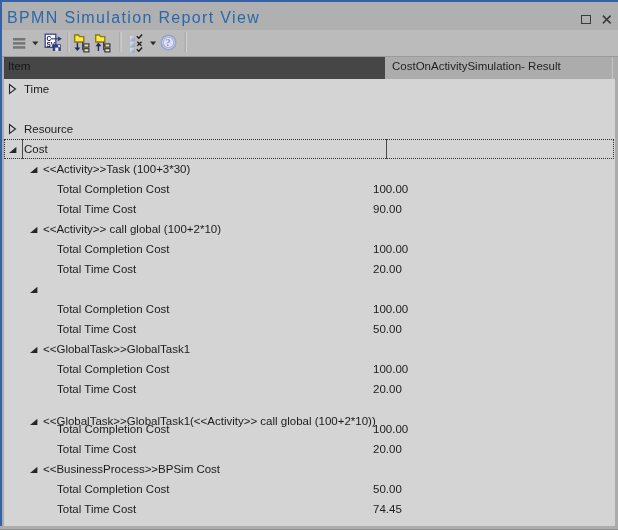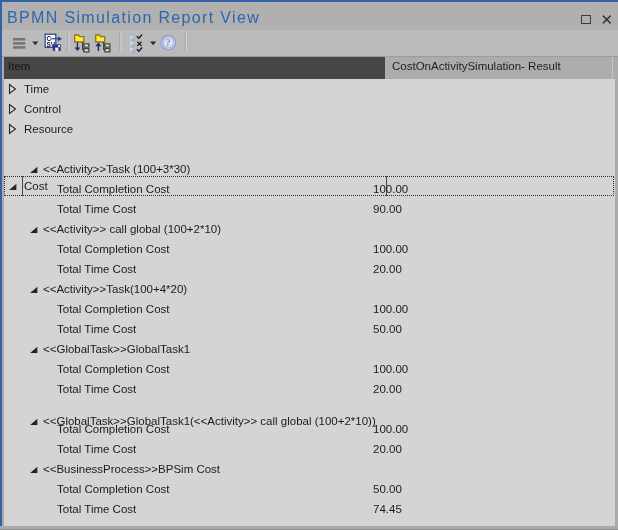--- a/index.html
+++ b/index.html
@@ -16,21 +16,21 @@
 #toolbar{position:absolute;left:2px;top:30px;width:616px;height:27px;background:#bbbbbb;border-bottom:1px solid #9b9b9b;box-sizing:border-box;}
 #hdr{position:absolute;left:4px;top:57px;width:611px;height:22px;font-size:11.5px;}
 #h1{position:absolute;left:0;top:0;width:381px;height:22px;background:#464646;color:#161616;line-height:19px;padding-left:4px;}
 #h2{position:absolute;left:381px;top:0;width:230px;height:22px;background:#acacac;color:#1f1f1f;line-height:19px;padding-left:7px;}
 #h2edge{position:absolute;left:608px;top:0;width:1px;height:22px;background:#c6c6c6;}
 #body{position:absolute;left:4px;top:79px;width:611px;height:447px;background:#d4d4d4;padding-left:40px;}
 .row{position:absolute;left:0;width:610px;height:20px;font-size:11.5px;color:#1b1b1b;}
 .row .tx{position:absolute;top:-0.5px;line-height:20px;white-space:pre;}
 .row .val{position:absolute;left:369px;top:-0.5px;line-height:20px;}
 .row .mk{position:absolute;top:0;}
-.row.focus{outline:1px dotted #303030;outline-offset:-1px;margin-top:37px;}
+.row.focus{outline:1px dotted #303030;outline-offset:-1px;}
 .row.focus .vl{position:absolute;top:0;width:1px;height:20px;background:#4a4a4a;}
 svg{display:block;}
 .tbico{position:absolute;top:0;left:0;}
 </style></head><body>
 <div id="win">
   <div id="title">
       <span class="t">BPMN Simulation Report View</span>
     <div id="maxbox"></div>
     <svg id="closex" viewBox="0 0 11 10">
         <path d="M1 0.5 L10 9.5 M10 0.5 L1 9.5" stroke="#383838" stroke-width="1.7"></path>
@@ -107,26 +107,20 @@
       <div id="h2">CostOnActivitySimulation- Result</div>
       <div id="h2edge"></div>
     </div>
   <div id="body">
 <div class="row" style="top:0px">
         <svg class="mk" style="left:4px" width="10" height="20" viewBox="0 0 10 20">
           <path d="M1.5 5.5 L7.5 10 L1.5 14.5 Z" fill="none" stroke="#262626" stroke-width="1.1"></path>
         </svg>
         <span class="tx" style="left:20px">Time</span>
       </div>
-<div class="row" style="top:20px">
-        <svg class="mk" style="left:4px" width="10" height="20" viewBox="0 0 10 20">
-          <path d="M1.5 5.5 L7.5 10 L1.5 14.5 Z" fill="none" stroke="#262626" stroke-width="1.1"></path>
-        </svg>
-        <span class="tx" style="left:20px">Control</span>
-      </div>
 <div class="row" style="top:40px">
         <svg class="mk" style="left:4px" width="10" height="20" viewBox="0 0 10 20">
           <path d="M1.5 5.5 L7.5 10 L1.5 14.5 Z" fill="none" stroke="#262626" stroke-width="1.1"></path>
         </svg>
         <span class="tx" style="left:20px">Resource</span>
       </div>
 <div class="row focus" style="top:60px">
         <svg class="mk" style="left:4px" width="10" height="20" viewBox="0 0 10 20">
           <path d="M8.4 7.8 L8.4 14 L1.1 14 Z" fill="#262626"></path>
         </svg>
@@ -159,21 +153,20 @@
         <span class="val">100.00</span>
       </div>
 <div class="row" style="top:180px">
         <span class="tx" style="left:53px">Total Time Cost</span>
         <span class="val">20.00</span>
       </div>
 <div class="row" style="top:200px">
         <svg class="mk" style="left:25px" width="10" height="20" viewBox="0 0 10 20">
           <path d="M8.4 7.8 L8.4 14 L1.1 14 Z" fill="#262626"></path>
         </svg>
-        <span class="tx" style="left:39px">&lt;&lt;Activity&gt;&gt;Task(100+4*20)</span>
       </div>
 <div class="row" style="top:220px">
         <span class="tx" style="left:53px">Total Completion Cost</span>
         <span class="val">100.00</span>
       </div>
 <div class="row" style="top:240px">
         <span class="tx" style="left:53px">Total Time Cost</span>
         <span class="val">50.00</span>
       </div>
 <div class="row" style="top:260px">

